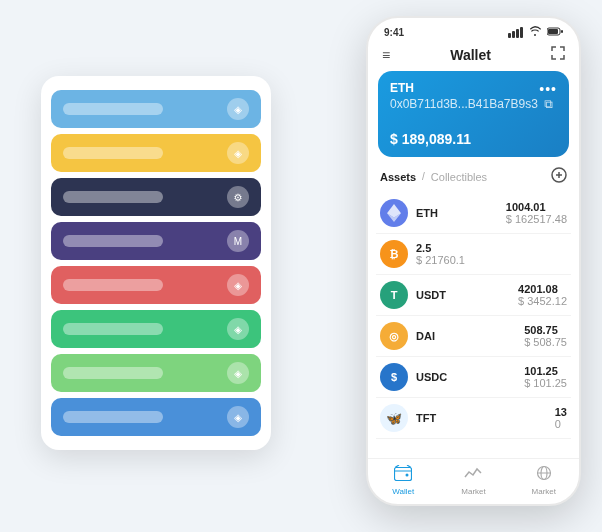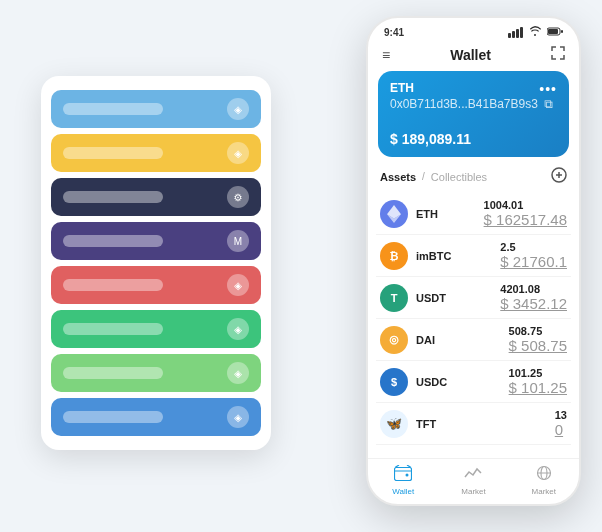--- a/index.html
+++ b/index.html
@@ -219,23 +219,22 @@
       text-align: left;
     }
 
     .asset-amount-main {
       font-size: 11px;
       font-weight: 600;
       color: #222;
     }
 
     .asset-amount-usd {
-      font-size: 15px;
+      font-size: 11px;
       color: #999;
-      text-decoration: underline;
     }
 
     
     .bottom-nav {
       display: flex;
       border-top: 1px solid #f0f0f0;
       padding: 6px 0 8px;
     }
 
     .nav-item {
@@ -391,21 +390,20 @@
         </div>
         <span class="asset-name">ETH</span>
         <div class="asset-amounts">
           <div class="asset-amount-main">1004.01</div>
           <div class="asset-amount-usd">$ 162517.48</div>
         </div>
       </div>
 
       <div class="asset-item">
         <div class="asset-icon imbtc-logo" style="font-size:11px;font-weight:700;">₿</div>
-        <span class="asset-name">imBTC</span>
         <div class="asset-amounts">
           <div class="asset-amount-main">2.5</div>
           <div class="asset-amount-usd">$ 21760.1</div>
         </div>
       </div>
 
       <div class="asset-item">
         <div class="asset-icon usdt-logo" style="font-size:11px;font-weight:700;color:white;">T</div>
         <span class="asset-name">USDT</span>
         <div class="asset-amounts">

